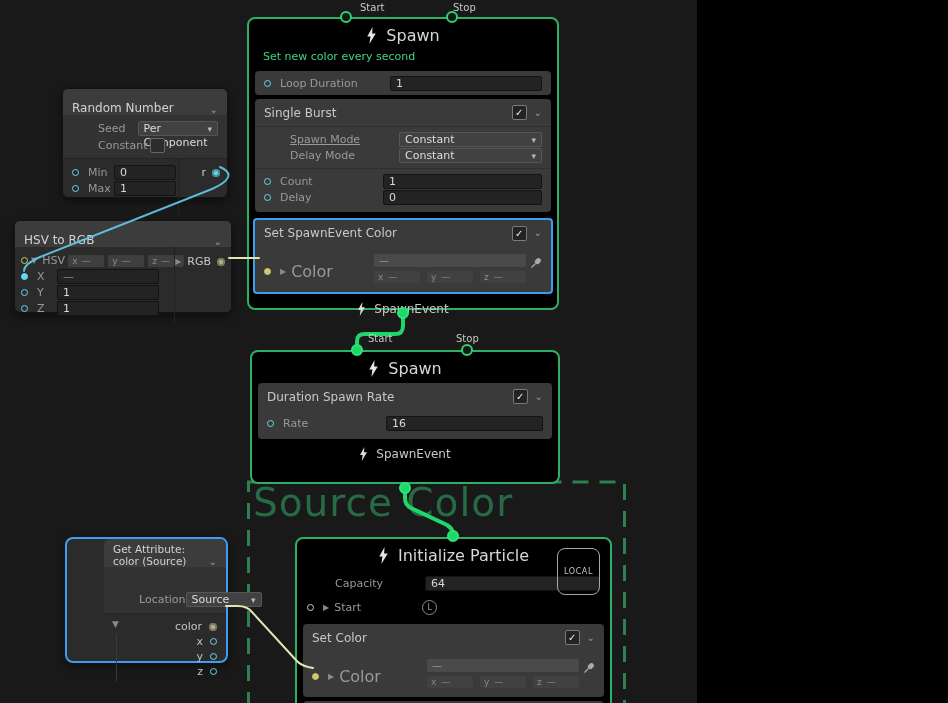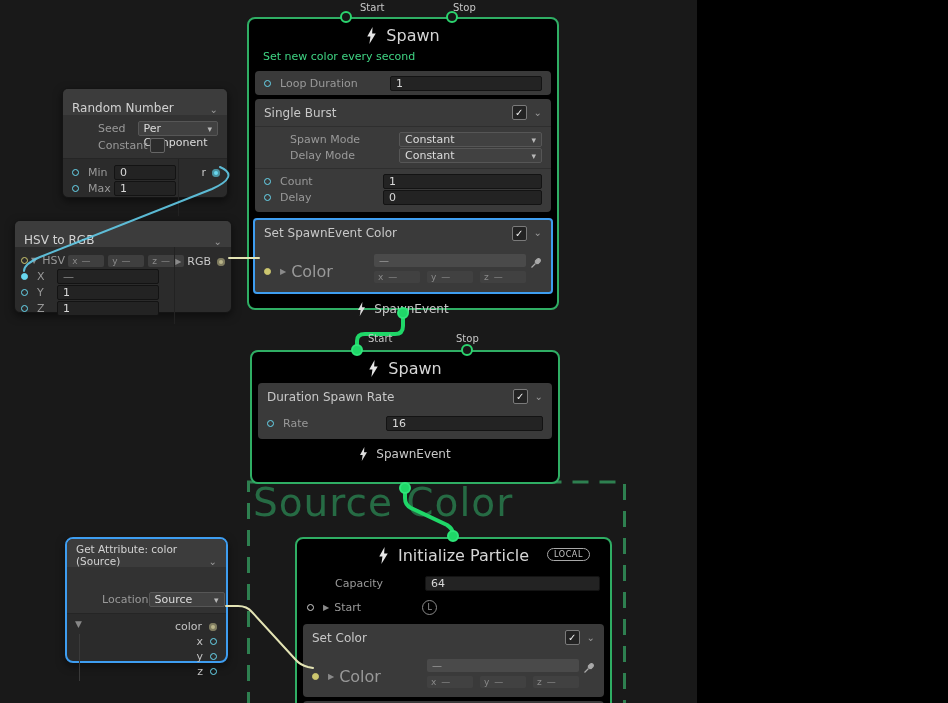--- a/index.html
+++ b/index.html
@@ -12,22 +12,22 @@
 
   
   .ctx{position:absolute;background:#000000;border:2px solid #2fae64;border-radius:8px;
        box-sizing:border-box;z-index:2;}
   .ctx-title{display:flex;justify-content:center;align-items:center;gap:9px;color:#d6d6d6;
              font-size:16px;margin-top:5px;height:22px;position:relative;}
   .ctx-sub{color:#3fd483;font-size:11px;padding-left:14px;height:21px;line-height:21px;}
   .ctx-foot{display:flex;justify-content:center;align-items:center;gap:8px;color:#c8c8c8;
             font-size:12px;margin-top:7px;height:16px;}
   .bolt{display:flex;}
-  .badge{position:absolute;right:20px;top:4px;border:1px solid #a8a8a8;border-radius:8px;
-         color:#c4c4c4;font-size:8px;padding:1px 6px;letter-spacing:.6px;}
+  .badge{position:absolute;right:10px;top:4px;border:1px solid #a8a8a8;border-radius:8px;
+         color:#c4c4c4;font-size:8px;padding:18px 6px;letter-spacing:.6px;}
 
   
   .blk{background:#3a3a3a;border-radius:4px;margin:4px 6px 0;position:relative;}
   .blk.sel{border:2px solid #3e9df0;margin:6px 4px 0;}
   .blk-h{display:flex;align-items:center;height:27px;padding:0 9px;color:#c8c8c8;font-size:12px;}
   .spacer{flex:1;}
   .chk{width:13px;height:13px;background:#232323;border:1px solid #7a7a7a;border-radius:2px;
        color:#efefef;font-size:10px;line-height:13px;text-align:center;flex:none;}
   .chev{color:#9a9a9a;font-size:10px;margin-left:7px;line-height:10px;}
   .blk-set{border-top:1px solid #2e2e2e;border-bottom:1px solid #2e2e2e;padding:4px 0;}
@@ -59,21 +59,21 @@
   .gmain{height:13px;background:#4a4a4a;border-radius:2px;color:#999;font-size:10px;
          line-height:13px;padding:0 5px;margin-right:16px;}
   .dropper{position:absolute;right:0;top:0;}
   .gsub{display:flex;gap:7px;margin-top:4px;margin-right:16px;}
   .gcell{flex:1;height:12px;background:#414141;border-radius:2px;color:#8a8a8a;font-size:9px;
          line-height:12px;padding:0 4px;display:flex;gap:5px;}
 
   
   .op{position:absolute;background:#2b2b2b;border:1px solid #141414;border-radius:6px;z-index:2;
       box-sizing:border-box;box-shadow:0 3px 9px rgba(0,0,0,.5);}
-  .op.sel{border:2px solid #3e9df0;}
+  .op.sel{border:2px solid #3e9df0;padding-left:37px;}
   .op-h{height:26px;background:#3c3c3c;border-radius:5px 5px 0 0;display:flex;align-items:flex-end;
         padding:0 9px;color:#d2d2d2;font-size:12px;}
   .op-h .chev{margin-left:auto;}
   .op-set{background:#323232;padding:4px 0;border-bottom:1px solid #252525;}
   .op-set .row{height:16px;}
   .op-body{position:relative;padding:5px 0 6px;}
   .vdiv{position:absolute;top:0;bottom:0;width:1px;background:#222;}
   .outrow{position:absolute;display:flex;align-items:center;gap:6px;color:#c8c8c8;font-size:11px;}
   .odot{width:8px;height:8px;border-radius:50%;box-sizing:border-box;flex:none;}
   .odot.cyan{background:#68d7ef;box-shadow:inset 0 0 0 2px rgba(20,20,20,.35);}
@@ -204,21 +204,21 @@
     </div>
     <div class="blk">
       <div class="blk-h">
         <span>Single Burst</span>
         <span class="spacer"></span>
         <span class="chk">✓</span>
         <span class="chev">⌄</span>
       </div>
       <div class="blk-set">
         <div class="row">
-          <span class="lbl ind" style="width:109px;">Spawn Mode</span>
+          <span class="lbl ind" style="width:109px;text-decoration:underline;">Spawn Mode</span>
           <span class="drop">
             <span>Constant</span>
             <span class="arr">▾</span>
           </span>
         </div>
         <div class="row">
           <span class="lbl ind" style="width:109px;">Delay Mode</span>
           <span class="drop">
             <span>Constant</span>
             <span class="arr">▾</span>

